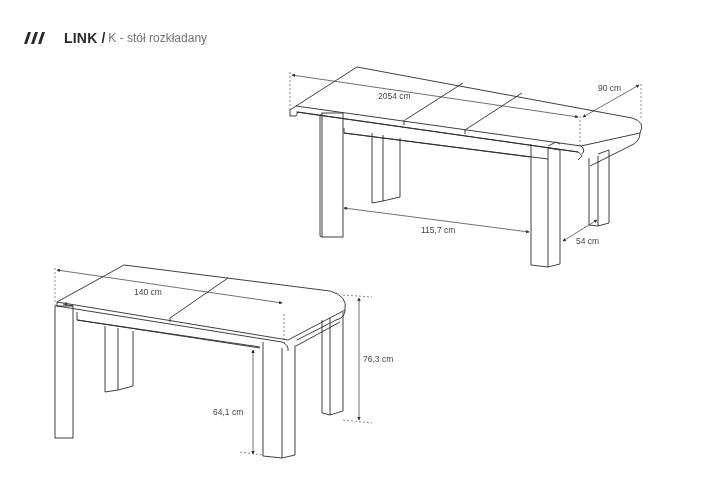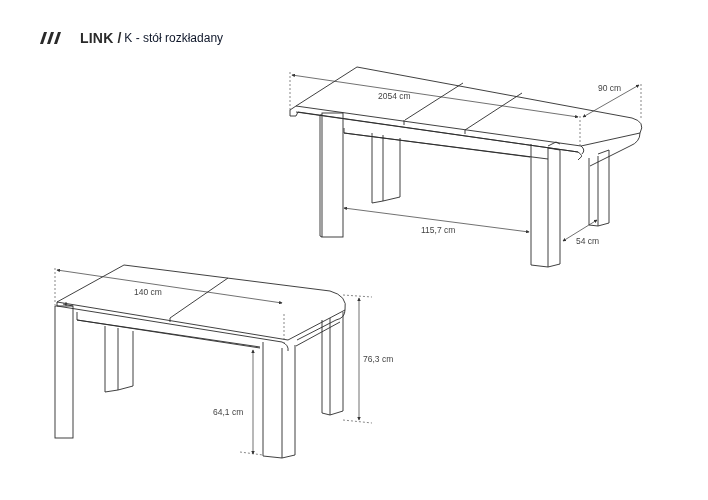--- a/index.html
+++ b/index.html
@@ -1,21 +1,21 @@
 <!DOCTYPE html>
 <html><head>
 <meta charset="utf-8">
 <style>
   html, body { margin:0; padding:0; background:#ffffff; }
   body { width:708px; height:500px; position:relative; overflow:hidden; font-family:"Liberation Sans", sans-serif; color:#333; }
-  .header { position:absolute; left:40px; top:28px; height:20px; display:flex; align-items:center; }
+  .header { position:absolute; left:24px; top:28px; height:20px; display:flex; align-items:center; }
   .logo { width:22px; height:12px; margin-right:18px; }
   .title-strong { font-weight:bold; font-size:14px; color:#2a2a2a; letter-spacing:0.2px; }
   .title-slash { font-weight:bold; font-size:14px; color:#2a2a2a; margin:0 3px 0 4px; }
-  .title-sub { font-size:12px; color:#0f172a; }
+  .title-sub { font-size:12px; color:#737373; }
   svg.drawing { position:absolute; left:0; top:0; }
   .dim { font-family:"Liberation Sans", sans-serif; font-size:8.5px; fill:#444; }
 </style>
 </head>
 <body>
 
 <div class="header">
   <svg class="logo" viewBox="0 0 22 12">
     <polygon points="4,0 7,0 3,12 0,12" fill="#2a2a2a"></polygon>
     <polygon points="11,0 14,0 10,12 7,12" fill="#2a2a2a"></polygon>

